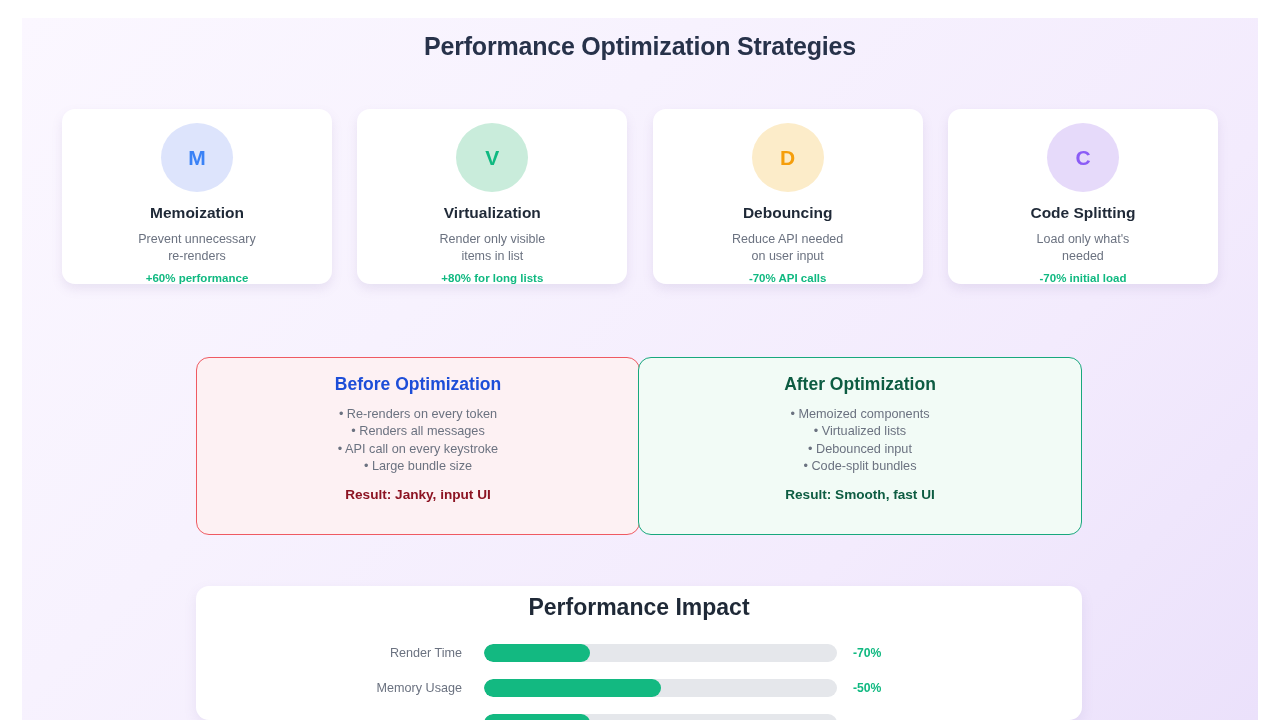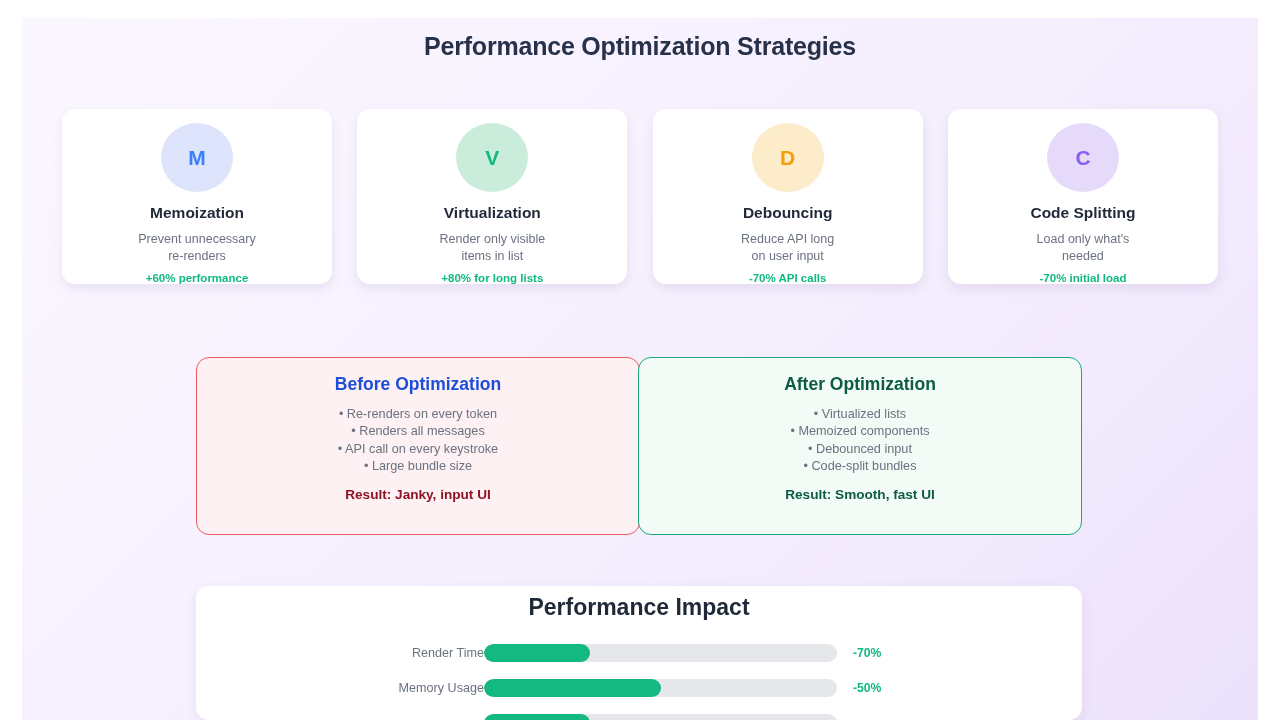--- a/index.html
+++ b/index.html
@@ -181,20 +181,21 @@
 
   .metric-row {
     display: flex;
     align-items: center;
     height: 35px;
   }
 
   .metric-label {
     width: 288px;
     text-align: right;
+    padding-right: 22px;
     box-sizing: border-box;
     font-size: 12.6px;
     color: #6b7280;
   }
 
   .metric-track {
     position: relative;
     width: 353px;
     height: 18px;
     background: #e5e7eb;
@@ -245,21 +246,21 @@
           <div>Render only visible</div>
           <div>items in list</div>
         </div>
         <div class="card-metric">+80% for long lists</div>
       </div>
 
       <div class="card">
         <div class="card-badge" style="background: rgb(252, 236, 201); color: rgb(245, 158, 11);">D</div>
         <div class="card-title">Debouncing</div>
         <div class="card-desc">
-          <div>Reduce API long</div>
+          <div>Reduce API needed</div>
           <div>on user input</div>
         </div>
         <div class="card-metric">-70% API calls</div>
       </div>
 
       <div class="card">
         <div class="card-badge" style="background: rgb(230, 218, 250); color: rgb(139, 92, 246);">C</div>
         <div class="card-title">Code Splitting</div>
         <div class="card-desc">
           <div>Load only what's</div>
@@ -279,22 +280,22 @@
           <div>• Renders all messages</div>
           <div>• API call on every keystroke</div>
           <div>• Large bundle size</div>
         </div>
         <div class="panel-result">Result: Janky, input UI</div>
       </div>
 
       <div class="compare-panel panel-after">
         <div class="panel-title">After Optimization</div>
         <div class="panel-list">
+          <div>• Memoized components</div>
           <div>• Virtualized lists</div>
-          <div>• Memoized components</div>
           <div>• Debounced input</div>
           <div>• Code-split bundles</div>
         </div>
         <div class="panel-result">Result: Smooth, fast UI</div>
       </div>
 
     </div>
 
     <div class="impact-panel">
       <div class="impact-title">Performance Impact</div>

